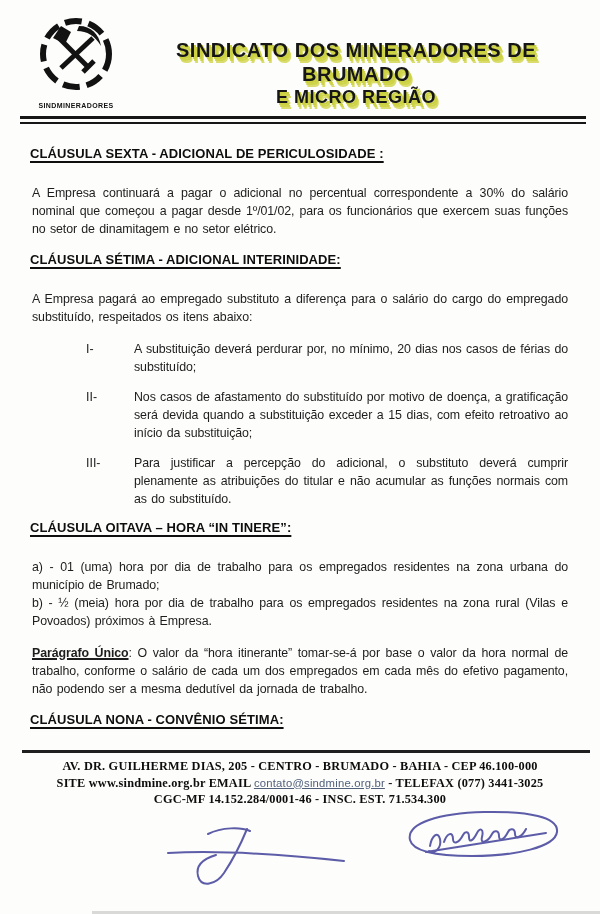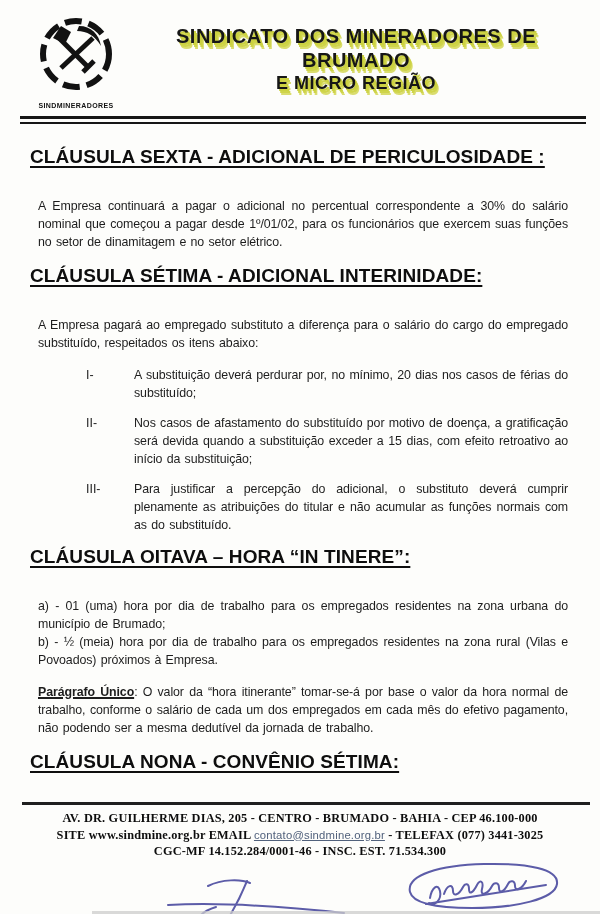--- a/index.html
+++ b/index.html
@@ -6,42 +6,42 @@
   .page{
     position:relative;
     width:600px;height:914px;
     margin:0 auto;
     background:#fdfdfb;
     font-family:"Liberation Sans","DejaVu Sans",sans-serif;
     color:#1d1d1d;
     overflow:hidden;
   }
   
-  .header{display:flex;align-items:flex-start;padding:14px 18px 0 22px;}
+  .header{display:flex;align-items:flex-end;padding:14px 18px 0 22px;}
   .logo-block{width:108px;text-align:center;flex:none;}
   .logo-label{font-size:7px;font-weight:bold;letter-spacing:.4px;margin-top:2px;color:#111;}
   .title-block{flex:1;text-align:center;padding-top:10px;}
   .title-line{
     font-weight:bold;color:#161616;letter-spacing:.5px;
     text-shadow:2px 2px 0 #cbd140,3px 4px 0 #cfd44a,4px 6px 0 #dadd6e;
   }
   .title-line.l1{font-size:20px;line-height:24px;}
   .title-line.l2{font-size:18px;line-height:23px;}
   .title-line.l3{font-size:18px;line-height:23px;}
   .rule-double{height:3px;border-top:3px solid #161616;border-bottom:2px solid #161616;margin:7px 14px 0 20px;}
   
   .content{padding:22px 32px 0 30px;}
   .clause-heading{
-    font-size:19px;font-weight:bold;color:#0e0e0e;letter-spacing:.1px;
+    font-size:13px;font-weight:bold;color:#0e0e0e;letter-spacing:.1px;
     text-decoration:underline;text-decoration-thickness:2px;text-underline-offset:3px;
-    margin:0 0 29px 0;
+    margin:0 0 23px 0;
   }
   .para{
     font-size:12.4px;line-height:18px;text-align:justify;letter-spacing:-.1px;
-    margin:0 0 14px 8px;word-spacing:1px;
+    margin:0 0 14px 2px;word-spacing:1px;
   }
   .para.tight{margin-bottom:0;}
   .item-row{display:flex;margin:0 0 12px 56px;}
   .item-marker{flex:none;width:48px;font-size:12.4px;line-height:18px;}
   .item-text{flex:1;font-size:12.4px;line-height:18px;text-align:justify;letter-spacing:-.1px;word-spacing:1px;}
   .note-label{font-weight:bold;text-decoration:underline;text-decoration-thickness:1.5px;}
   .section{margin-bottom:6px;}
   
   .rule-footer{border-top:3px solid #1f1f1f;margin:10px 10px 5px 22px;}
   .footer{

